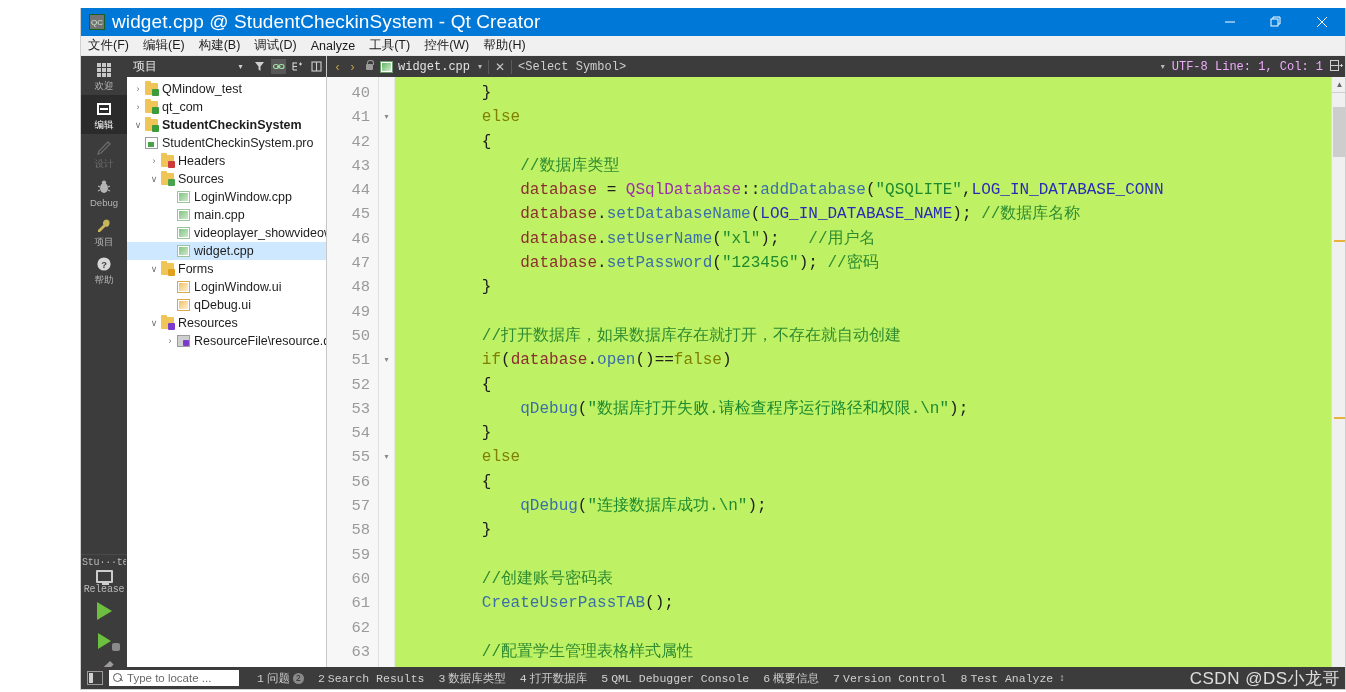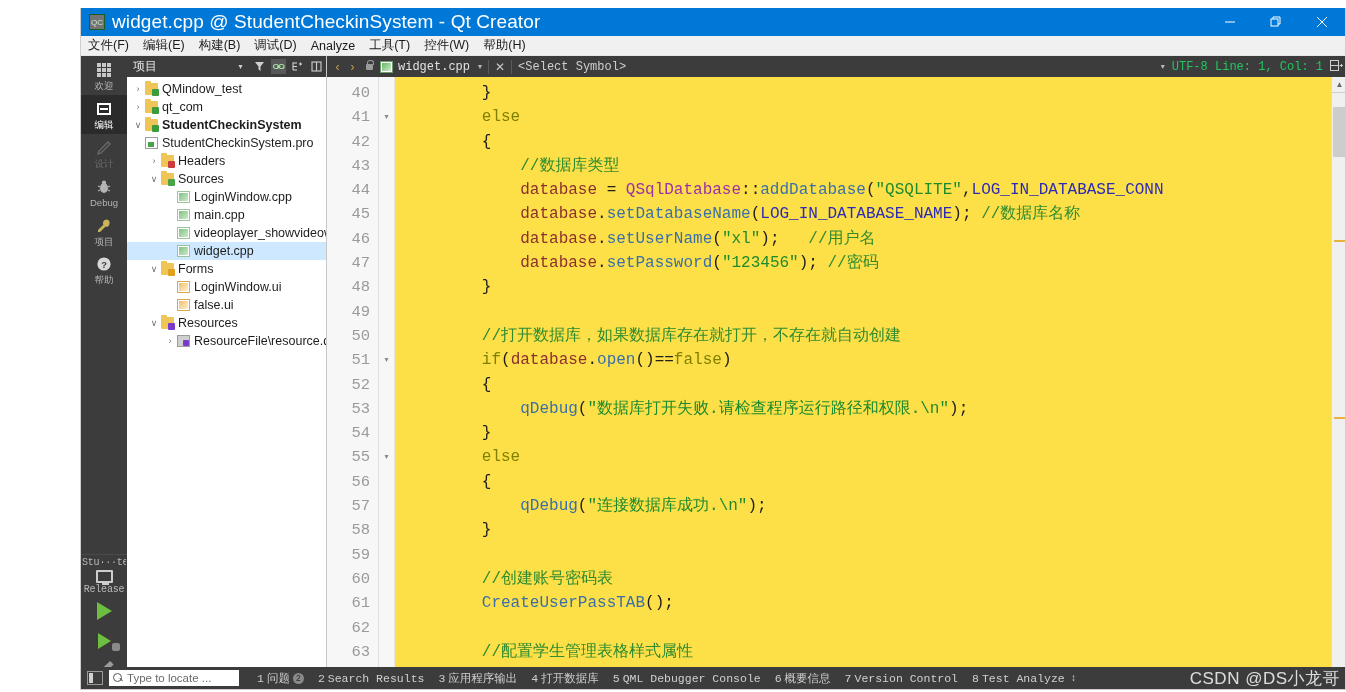--- a/index.html
+++ b/index.html
@@ -342,28 +342,28 @@
   .xbtn { font-size: 12px; color: #c8c8c8; font-family: "Liberation Sans", sans-serif; }
   .ed-symbol {
     font-size: 12px; color: #cfcfcf;
     font-family: "Liberation Mono", monospace;
     white-space: nowrap;
   }
   .ed-right {
     margin-left: auto; display: flex; align-items: center; gap: 7px;
   }
   .ed-enc {
-    font-size: 12px; color: #22c55e;
+    font-size: 12px; color: #f0abfc;
     font-family: "Liberation Mono", monospace; white-space: nowrap;
   }
   .splitbtn { font-size: 11px; color: #cfcfcf; font-family:"Liberation Sans",sans-serif; }
 
   .ed-area {
     flex: 1; display: flex; position: relative; min-height: 0;
-    background: #fde047;
+    background: #bef264;
     overflow: hidden;
   }
   .code-wrap {
     flex: 1; display: flex; min-width: 0; overflow: hidden;
   }
   .gutter {
     width: 52px; flex: none;
     background: #f7f7f7;
     border-right: 1px solid #e0e0e0;
     padding-top: 4px;
@@ -740,21 +740,21 @@
               <div class="rlabel">Forms</div>
             </div>
             <div class="row" style="padding-left: 36px;">
               <div class="arrow"></div>
               <div class="ficon ui"></div>
               <div class="rlabel">LoginWindow.ui</div>
             </div>
             <div class="row" style="padding-left: 36px;">
               <div class="arrow"></div>
               <div class="ficon ui"></div>
-              <div class="rlabel">false.ui</div>
+              <div class="rlabel">qDebug.ui</div>
             </div>
             <div class="row" style="padding-left: 20px;">
               <div class="arrow">∨</div>
               <div class="ficon folder res">
                 <span class="badge"></span>
               </div>
               <div class="rlabel">Resources</div>
             </div>
             <div class="row" style="padding-left: 36px;">
               <div class="arrow">›</div>
@@ -886,21 +886,21 @@
             <span>1</span>
             <span class="cn">问题</span>
             <span class="badge-num">2</span>
           </div>
           <div class="pane-item">
             <span>2</span>
             <span>Search Results</span>
           </div>
           <div class="pane-item">
             <span>3</span>
-            <span class="cn">应用程序输出</span>
+            <span class="cn">数据库类型</span>
           </div>
           <div class="pane-item">
             <span>4</span>
             <span class="cn">打开数据库</span>
           </div>
           <div class="pane-item">
             <span>5</span>
             <span>QML Debugger Console</span>
           </div>
           <div class="pane-item">

